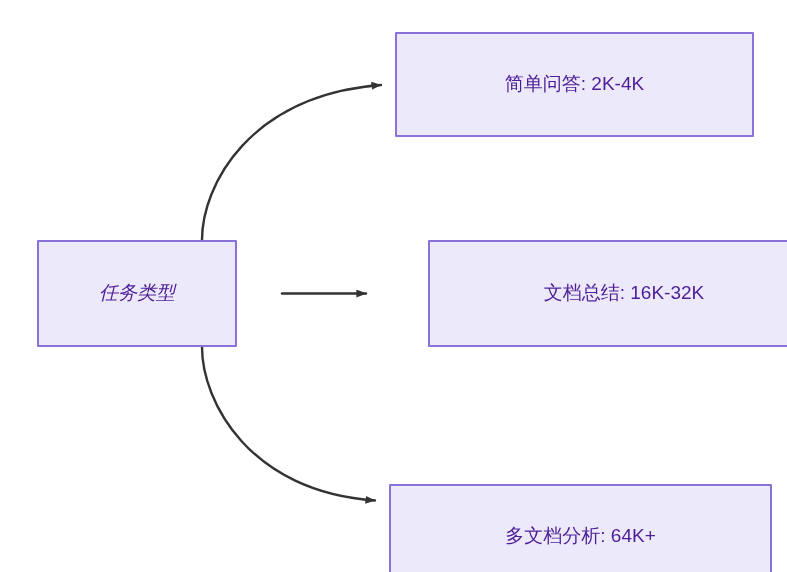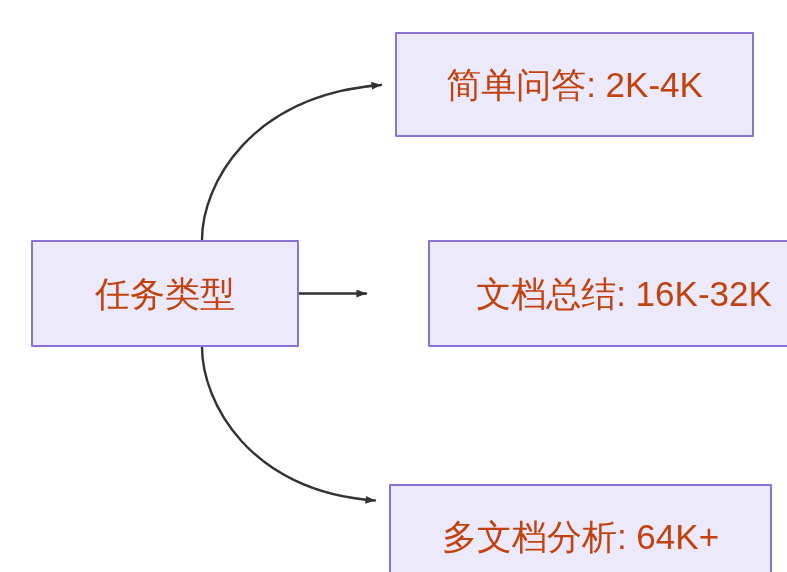--- a/index.html
+++ b/index.html
@@ -33,33 +33,34 @@
     box-sizing: border-box;
     background: #ece9fb;
     border: 2px solid #8b72d9;
     border-radius: 1px;
     display: flex;
     align-items: center;
     justify-content: center;
     z-index: 2;
   }
   .node-label {
-    color: #c2410c;
-    font-size: 35px;
+    color: #4c1d95;
+    font-size: 19px;
     line-height: 1.2;
     white-space: nowrap;
     letter-spacing: 0px;
     text-align: right;
   }
   
   #node-source {
-    left: 31px;
+    left: 37px;
     top: 240px;
-    width: 268px;
+    width: 200px;
     height: 107px;
+    font-style: italic;
   }
   
   #node-simple-qa {
     left: 395px;
     top: 32px;
     width: 359px;
     height: 105px;
   }
   #node-doc-summary {
     left: 380px;

